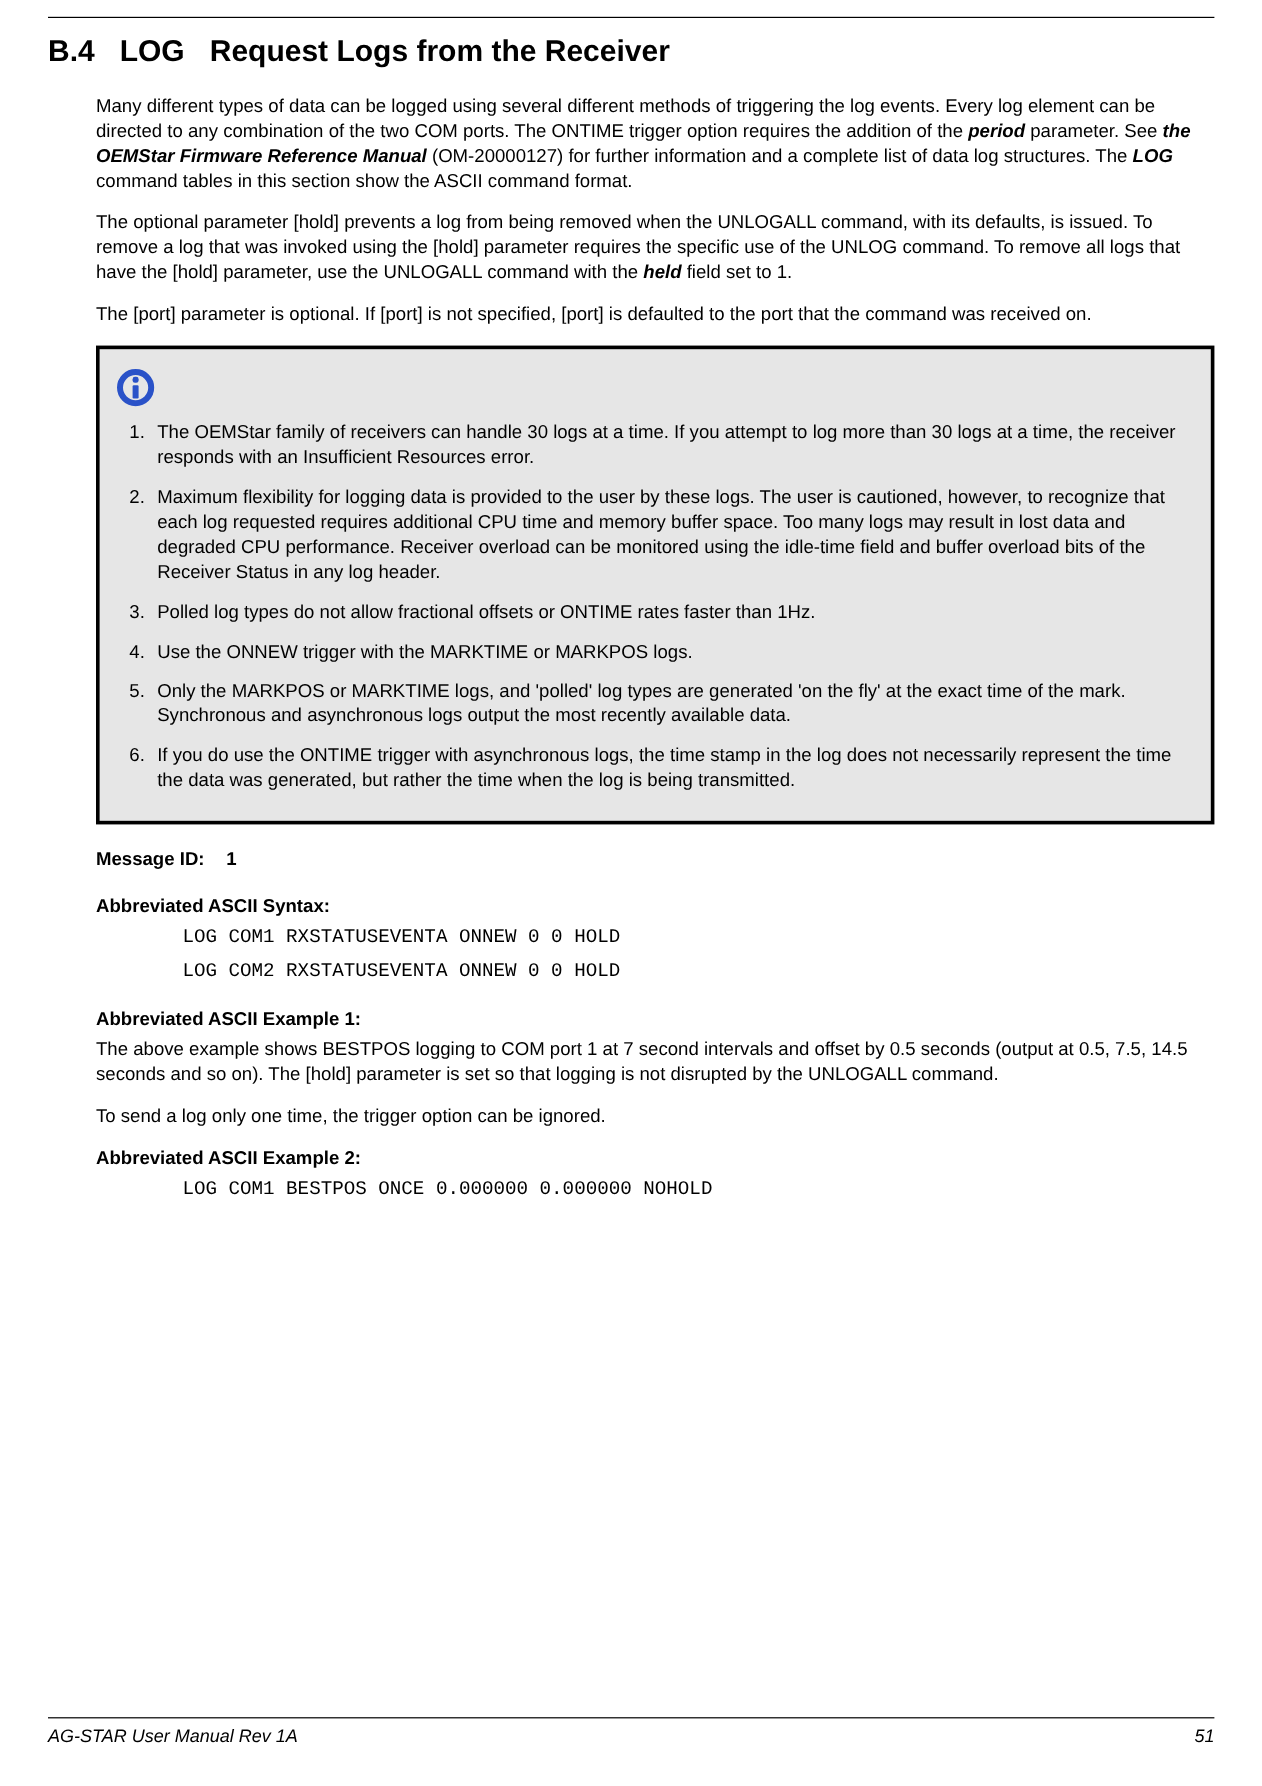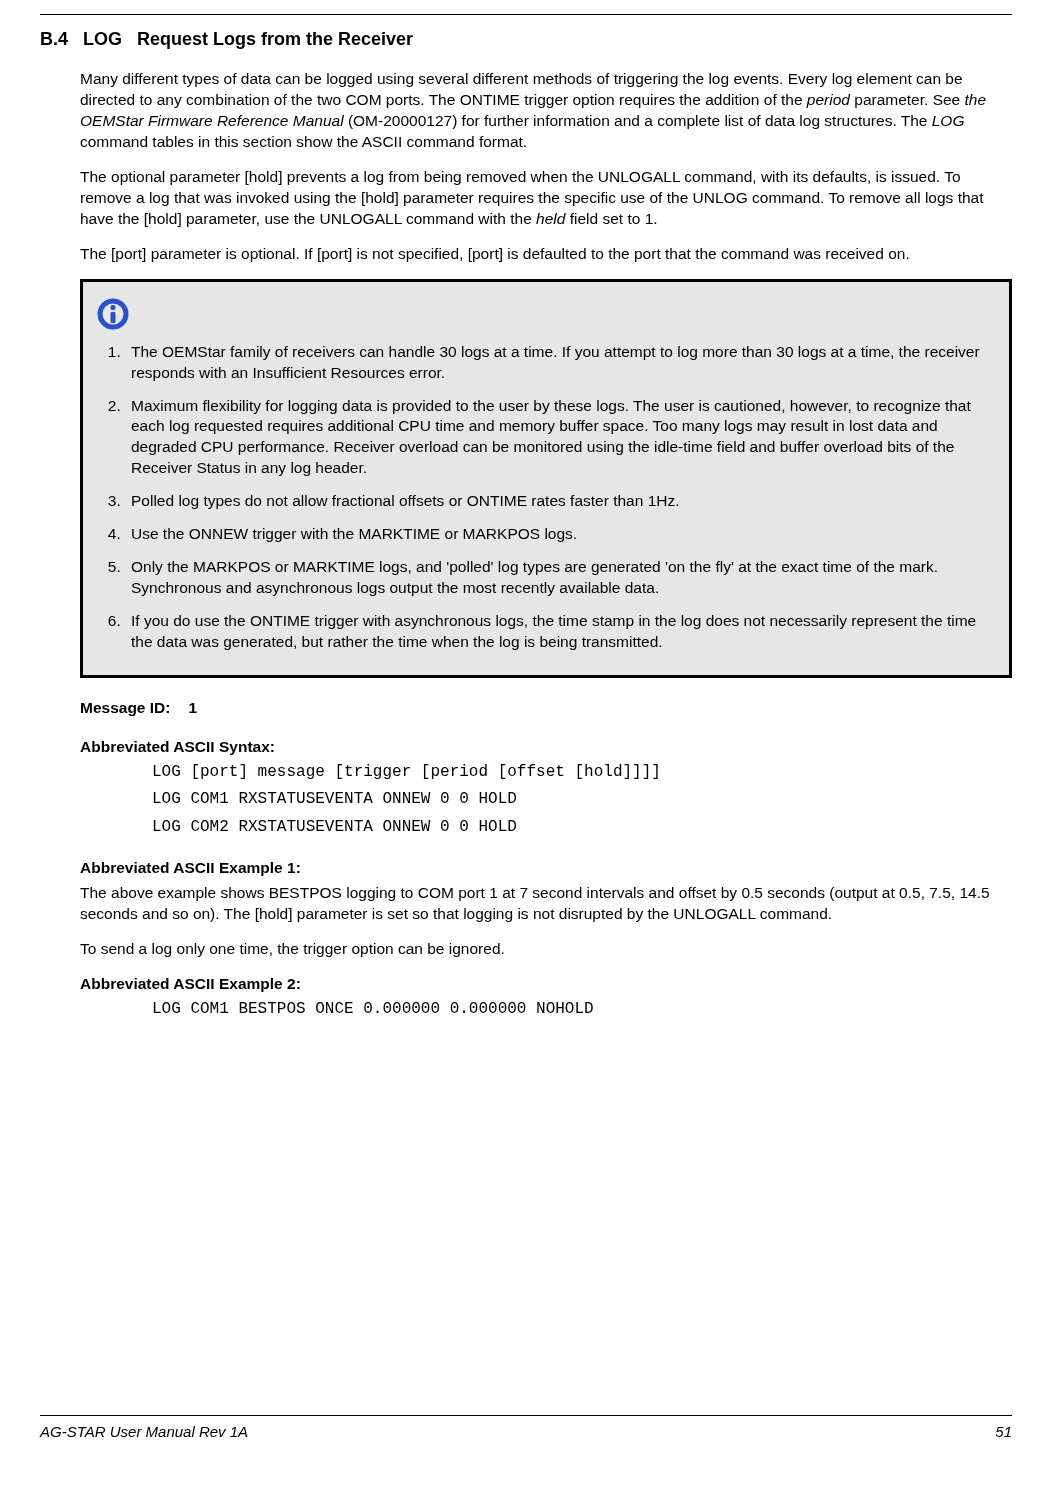--- a/index.html
+++ b/index.html
@@ -18,31 +18,31 @@
     position: relative;
     min-height: 1470px;
     box-sizing: border-box;
   }
   .top-rule {
     border: none;
     border-top: 1.5px solid #000;
     margin: 4px 0 12px 0;
   }
   h1.section-title {
-    font-size: 18px;
+    font-size: 25px;
     font-weight: bold;
     margin: 0 0 18px 0;
   }
   .body-indent {
     margin-left: 40px;
   }
   p {
     margin: 4px 0 14px 0;
   }
-  .italic { font-style: italic; }
+  .italic { font-style: italic; font-weight: bold; }
   .info-box {
     border: 3px solid #000;
     background: #e6e6e6;
     padding: 12px 18px 12px 14px;
     margin: 10px 0 20px 0;
     display: flex;
     gap: 12px;
     align-items: flex-start;
     flex-direction: column;
   }
@@ -72,21 +72,21 @@
   .field-label .gap { display:inline-block; width:18px; }
   .mono {
     font-family: "Courier New", Courier, monospace;
     font-size: 16px;
     white-space: pre;
     margin: 2px 0 2px 72px;
     line-height: 1.6;
   }
   .footer {
     position: absolute;
-    bottom: 28px;
+    bottom: 12px;
     left: 20px;
     right: 20px;
   }
   .footer-rule {
     border: none;
     border-top: 1.5px solid #000;
     margin: 0 0 6px 0;
   }
   .footer-row {
     display: flex;
@@ -135,21 +135,20 @@
           <li>If you do use the ONTIME trigger with asynchronous logs, the time stamp in the log does not necessarily represent the time the data was generated, but rather the time when the log is being transmitted.</li>
         </ol>
       </div>
     </div>
 
     <div class="field-label">
       <span>Message ID:</span><span class="gap"></span><span>1</span>
     </div>
 
     <div class="field-label" style="margin-top:18px">Abbreviated ASCII Syntax:</div>
-    <div class="mono">LOG [port] message [trigger [period [offset [hold]]]]</div>
 
     <div class="mono">LOG COM1 RXSTATUSEVENTA ONNEW 0 0 HOLD</div>
     <div class="mono">LOG COM2 RXSTATUSEVENTA ONNEW 0 0 HOLD</div>
 
     <div class="field-label" style="margin-top:18px">Abbreviated ASCII Example 1:</div>
 
     <p>The above example shows BESTPOS logging to COM port 1 at 7 second intervals and offset by 0.5 seconds (output at 0.5, 7.5, 14.5 seconds and so on). The [hold] parameter is set so that logging is not disrupted by the UNLOGALL command.</p>
     <p>To send a log only one time, the trigger option can be ignored.</p>
 
     <div class="field-label">Abbreviated ASCII Example 2:</div>

